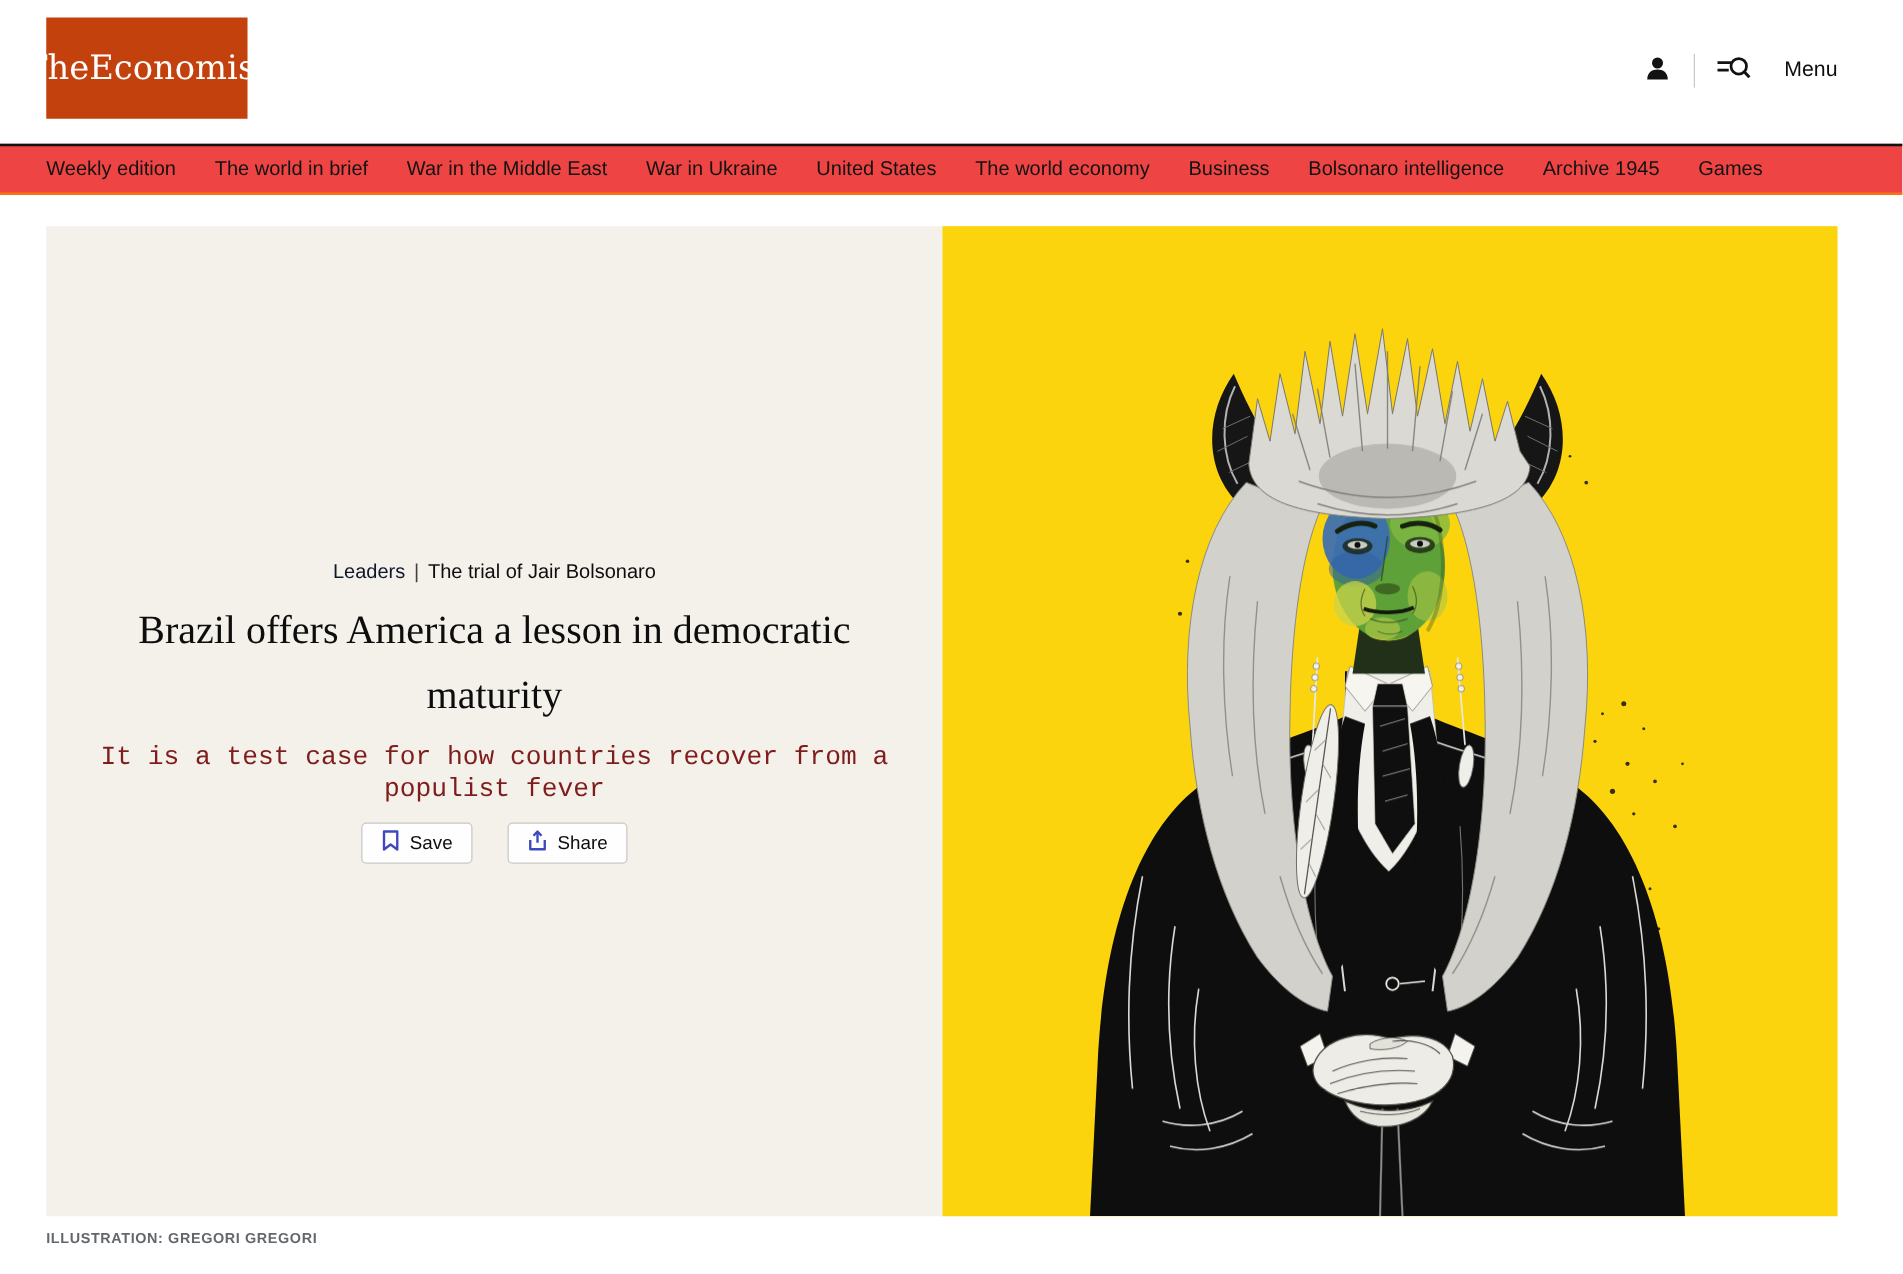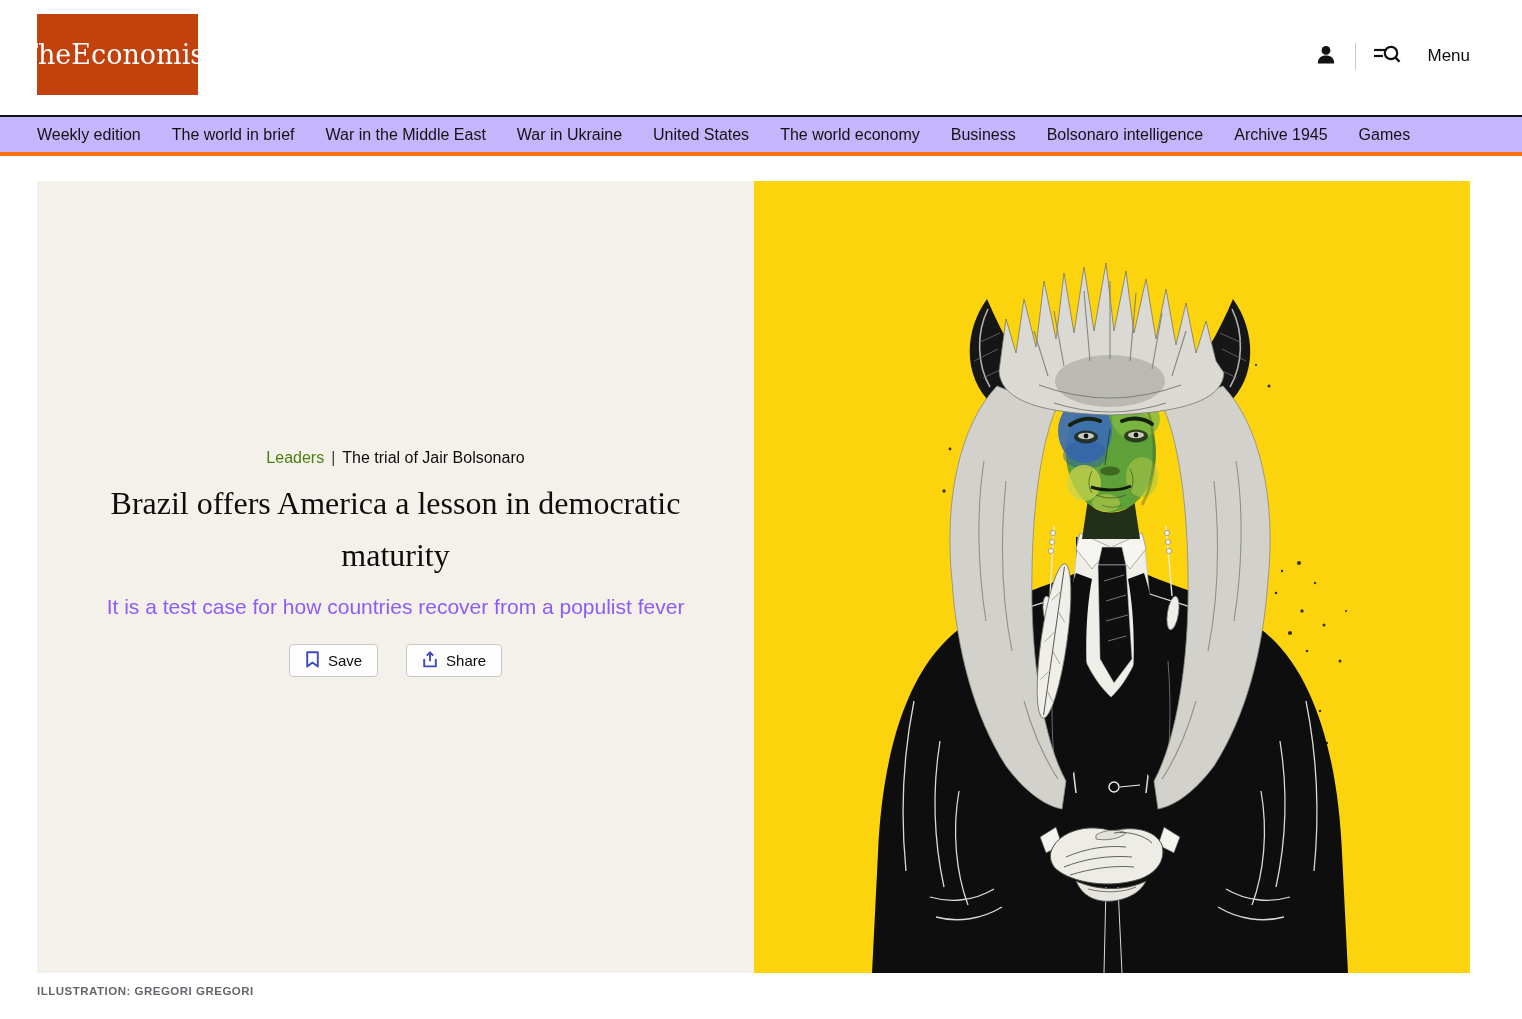--- a/index.html
+++ b/index.html
@@ -19,45 +19,45 @@
     display:flex; align-items:center;
   }
   .icon-btn { display:flex; align-items:center; cursor:pointer; background:none; border:none; }
   .header-divider { width:1px; height:27px; background:#c9c9c9; margin:0 17px; }
   .menu-cluster { display:flex; align-items:center; gap:26px; cursor:pointer; }
   .menu-label { font-size:17px; color:#0d0d0d; }
 
   
   .navbar {
     position:absolute; top:115px; left:0; width:1522px; height:41px;
-    border-top:2px solid #121212; border-bottom:4px solid #f97316;
-    background:#c4b5fd; display:flex; align-items:center;
+    border-top:2px solid #121212; border-bottom:2px solid #f97316;
+    background:#ef4444; display:flex; align-items:center;
     padding-left:37px; column-gap:31px; white-space:nowrap;
   }
   .nav-item { font-size:16px; color:#131313; cursor:pointer; }
 
   
   .hero { position:absolute; top:181px; left:37px; width:1433px; height:792px; display:flex; }
   .hero-left { width:717px; height:792px; background:#F4F1EB; position:relative; }
   .hero-right { width:716px; height:792px; background:#FCD40E; position:relative; overflow:hidden; cursor:pointer; }
   .hero-right svg { display:block; }
 
   .article-info { position:absolute; left:0; right:0; top:268px; text-align:center; }
   .eyebrow { font-size:16px; color:#0d0d0d; }
-  .eyebrow .section { color:#4d7c0f; cursor:pointer; }
+  .eyebrow .section { color:#0f172a; cursor:pointer; }
   .eyebrow .sep { color:#44423e; font-weight:300; margin:0 7px; }
   .headline {
     font-family:"Liberation Serif", serif; font-weight:500; color:#0d0d0d;
     font-size:32px; line-height:52px; max-width:610px; margin:10px auto 0; cursor:pointer;
   }
   .subtitle {
-    font-family:Liberation Sans, sans-serif; font-size:21px; line-height:26px;
-    color:#8b5cf6; margin-top:13px;
-  }
-  .actions { margin-top:24px; display:flex; justify-content:center; gap:28px; }
+    font-family:Liberation Mono, monospace; font-size:21px; line-height:26px;
+    color:#7f1d1d; margin-top:13px;
+  }
+  .actions { margin-top:12px; display:flex; justify-content:center; gap:28px; }
   .action-btn {
     display:flex; align-items:center; gap:8px; height:33px; padding:0 15px;
     background:#fefefe; border:1px solid #c9c8c4; border-radius:4px; cursor:pointer;
     font-family:"Liberation Sans", sans-serif; font-size:15px; color:#0d0d0d;
   }
 
   .credit {
     position:absolute; left:37px; top:985px; font-size:11.5px; font-weight:700;
     letter-spacing:.5px; color:#63676c;
   }

